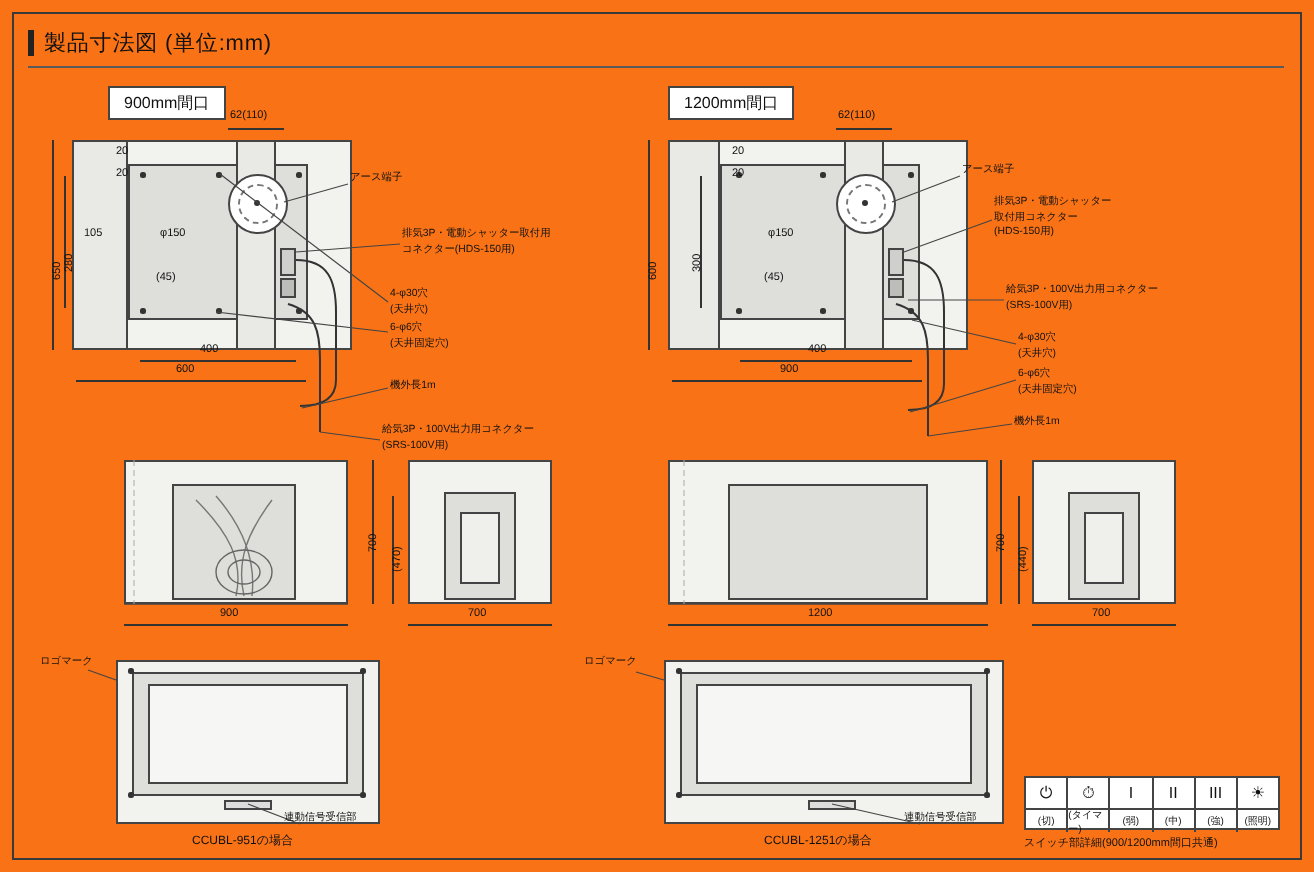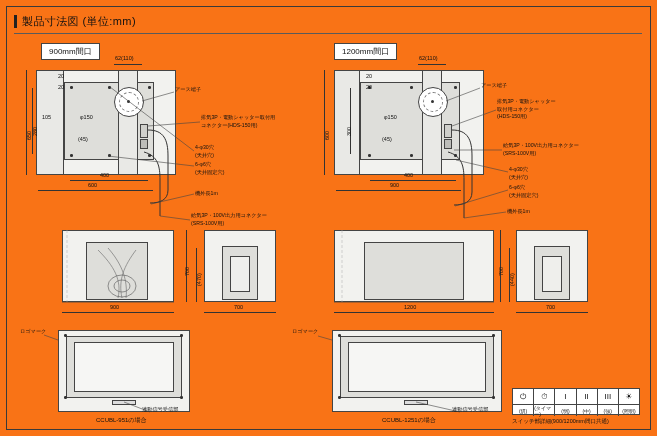--- a/index.html
+++ b/index.html
@@ -85,21 +85,21 @@
   <div class="frame"></div>
 
   <div class="title-wrap">
     <div class="title-bar"></div>
     <div class="title-text">製品寸法図 (単位:mm)</div>
   </div>
   <div class="hr"></div>
 
   <div class="panel" style="left:18px;top:40px;width:300px;height:388px;">
 
-    <div class="panel-label" style="left:23px;top:3px;">900mm間口</div>
+    <div class="panel-label" style="left:36px;top:3px;">900mm間口</div>
 
     <div class="box outline fill-gray3" style="left:18px;top:30px;width:140px;height:105px;"></div>
     <div class="box outline fill-gray" style="left:18px;top:30px;width:28px;height:105px;"></div>
     <div class="box outline fill-gray2" style="left:46px;top:42px;width:90px;height:78px;"></div>
     <div class="box outline fill-gray" style="left:100px;top:30px;width:20px;height:105px;"></div>
 
     <div class="circ" style="left:96px;top:47px;width:28px;height:28px;"></div>
     <div class="circ-d" style="left:101px;top:52px;width:18px;height:18px;"></div>
     <div class="dot" style="left:109px;top:60px;width:3px;height:3px;"></div>
 

